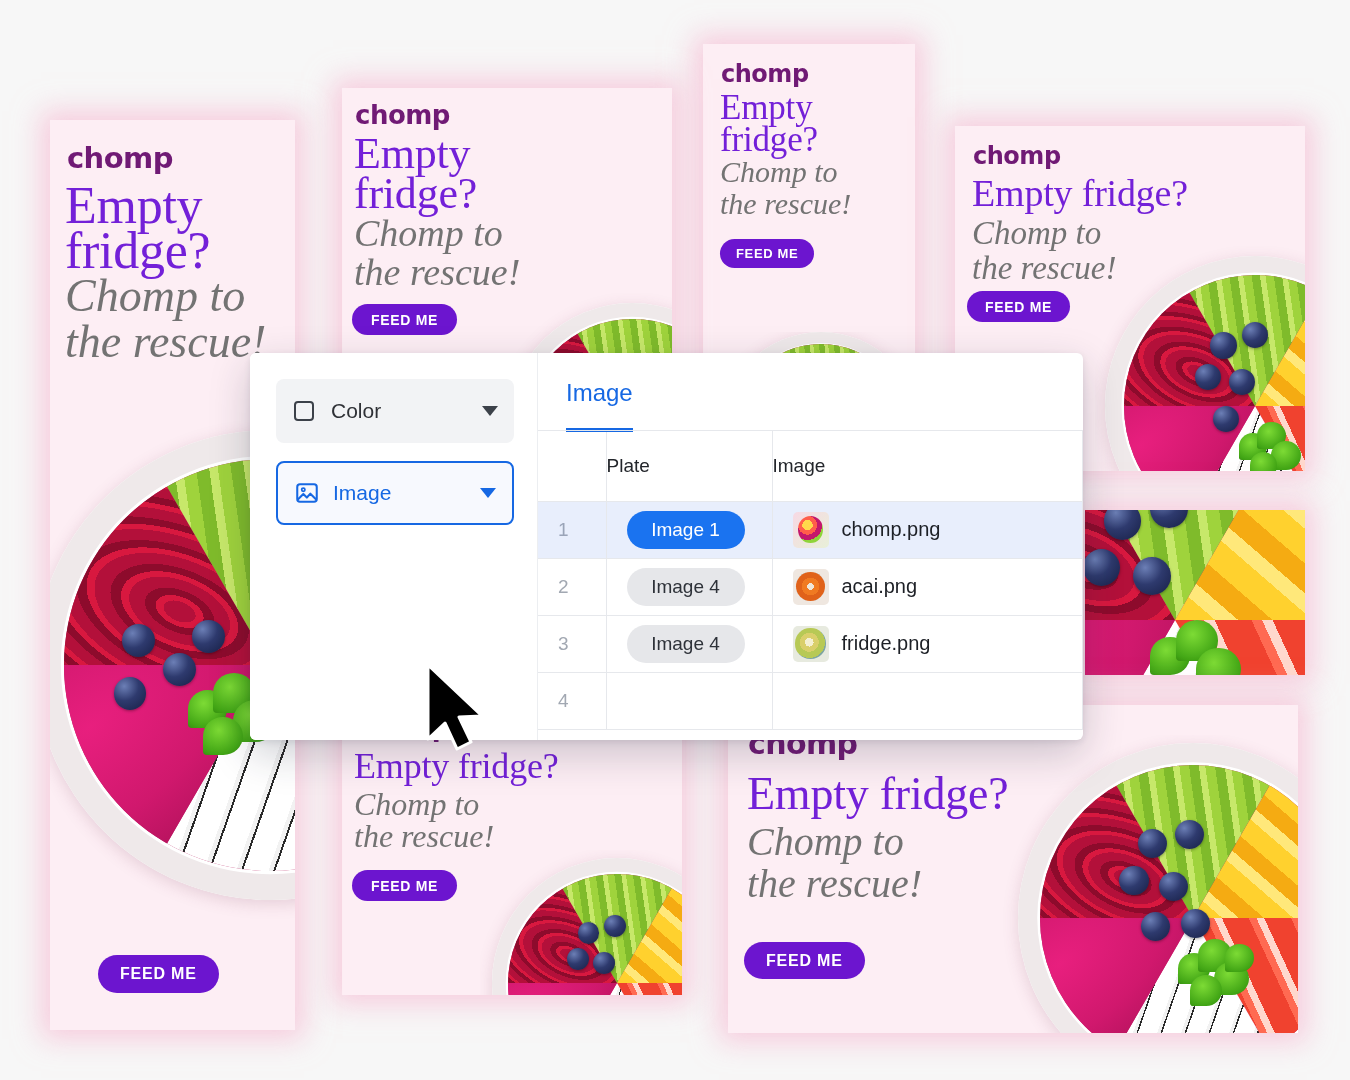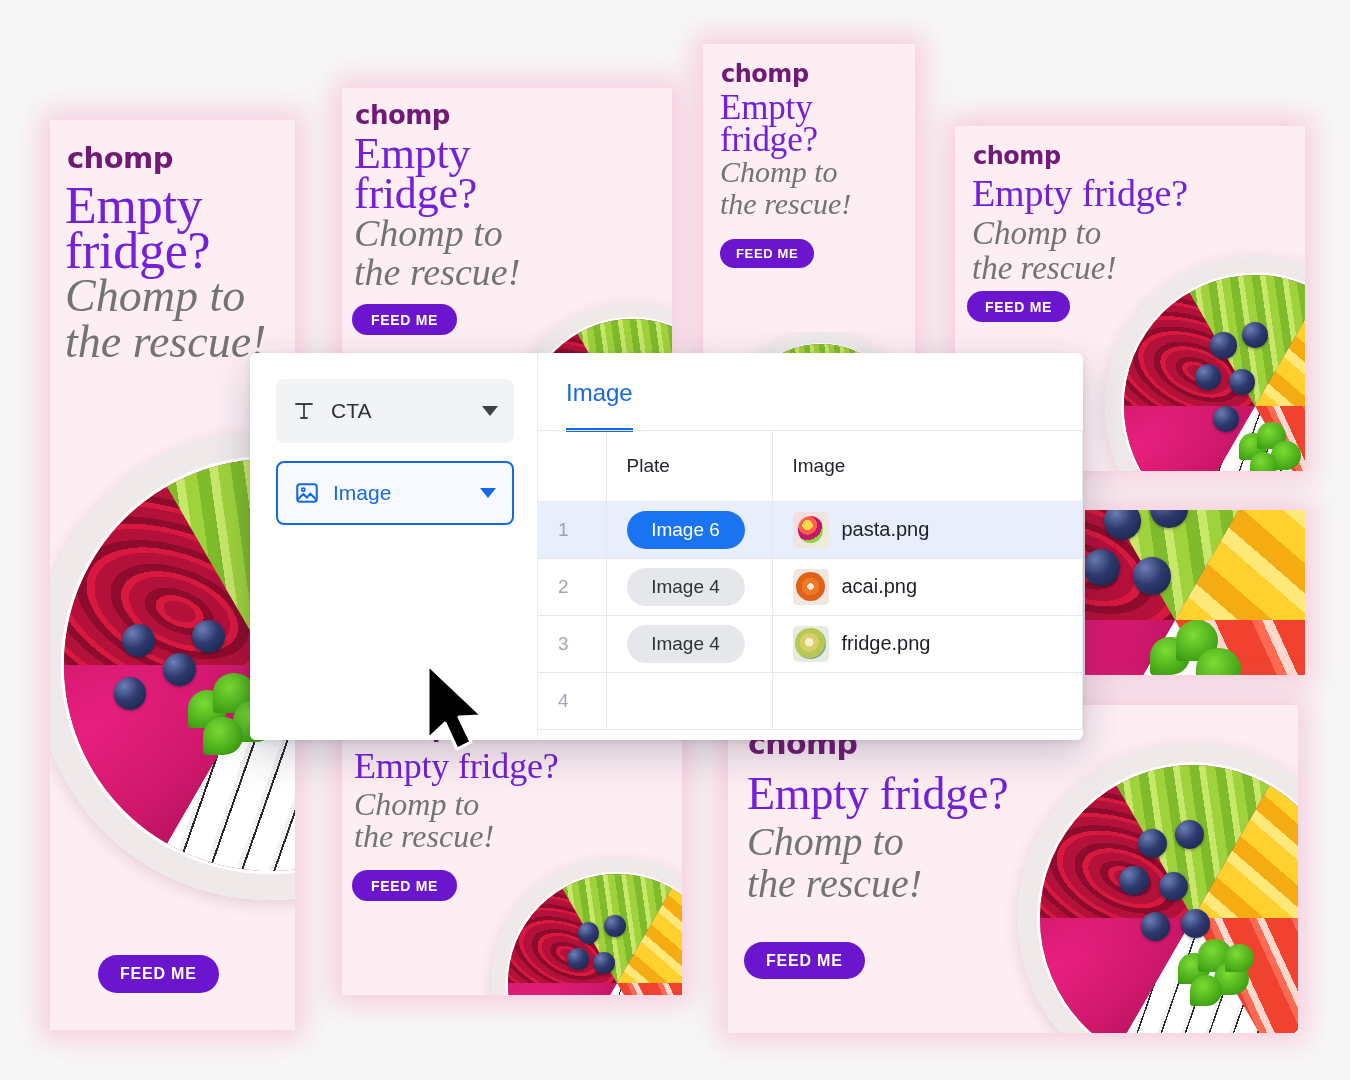--- a/index.html
+++ b/index.html
@@ -142,21 +142,21 @@
 
   table.grid { width: 100%; border-collapse: collapse; table-layout: fixed; }
   table.grid col.c-num { width: 68px; }
   table.grid col.c-plate { width: 166px; }
   table.grid th, table.grid td {
     border-right: 1px solid #e6e8ec;
     border-bottom: 1px solid #e6e8ec;
     text-align: left;
   }
   table.grid th {
-    height: 70px; padding-left: 20px;
+    height: 70px; 
     font-size: 19px; font-weight: 400; color: #23262b;
   }
   table.grid td { height: 57px; padding-left: 20px; }
   td.rownum {
     text-align: center; padding-left: 0;
     font-size: 19px; color: #a2a8b2;
   }
   tr.sel td { background: #e8eefc; }
   tr.sel td.rownum { color: #9aa4b8; }
   .pill {
@@ -367,31 +367,31 @@
           </div>
         </div>
       </div>
     </div>
   </div>
 
   <div id="panel">
 
     <div id="panel-left">
 
-
-
       <div class="field-row">
         <span class="field-icon">
           <svg width="24" height="24" viewBox="0 0 24 24" fill="none">
-            <path d="M4 5h16M12 5v14M9 19h6" stroke="#3c4149" stroke-width="1.8" stroke-linecap="round"></path>
+            <rect x="3" y="3" width="18" height="18" rx="3" stroke="#3c4149" stroke-width="2"></rect>
           </svg>
         </span>
-        <span class="field-label">CTA</span>
+        <span class="field-label">Color</span>
         <span class="caret"></span>
       </div>
+
+
 
       <div class="field-row active">
         <span class="field-icon">
           <svg width="26" height="26" viewBox="0 0 24 24" fill="none">
             <rect x="3" y="4" width="18" height="16" rx="2.5" stroke="#1668e3" stroke-width="1.9"></rect>
             <circle cx="8.6" cy="9" r="1.5" stroke="#1668e3" stroke-width="1.6"></circle>
             <path d="M4 17.5l4.6-4.6 3.3 3.3 3.2-3.6L20 17.5" stroke="#1668e3" stroke-width="1.9" stroke-linejoin="round" stroke-linecap="round"></path>
           </svg>
         </span>
         <span class="field-label">Image</span>
@@ -416,28 +416,28 @@
           <tr>
             <th></th>
             <th>Plate</th>
             <th>Image</th>
           </tr>
         </thead>
         <tbody>
           <tr class="sel">
             <td class="rownum">1</td>
             <td>
-              <span class="pill on">Image 6</span>
+              <span class="pill on">Image 1</span>
             </td>
             <td>
               <span class="file-cell">
                 <span class="thumb" style="background:linear-gradient(135deg,#f7d9e4 0%,#e8f0d8 100%);">
                   <i style="left:14%;top:12%;width:72%;height:76%;background:radial-gradient(circle at 38% 34%,#ffd84b 0 22%,#ff5e4a 22% 40%,#c4186b 40% 62%,#8fd43a 62% 82%,#ffffff 82% 100%);"></i>
                 </span>
-                <span class="fname">pasta.png</span>
+                <span class="fname">chomp.png</span>
               </span>
             </td>
           </tr>
           <tr>
             <td class="rownum">2</td>
             <td>
               <span class="pill">Image 4</span>
             </td>
             <td>
               <span class="file-cell">

